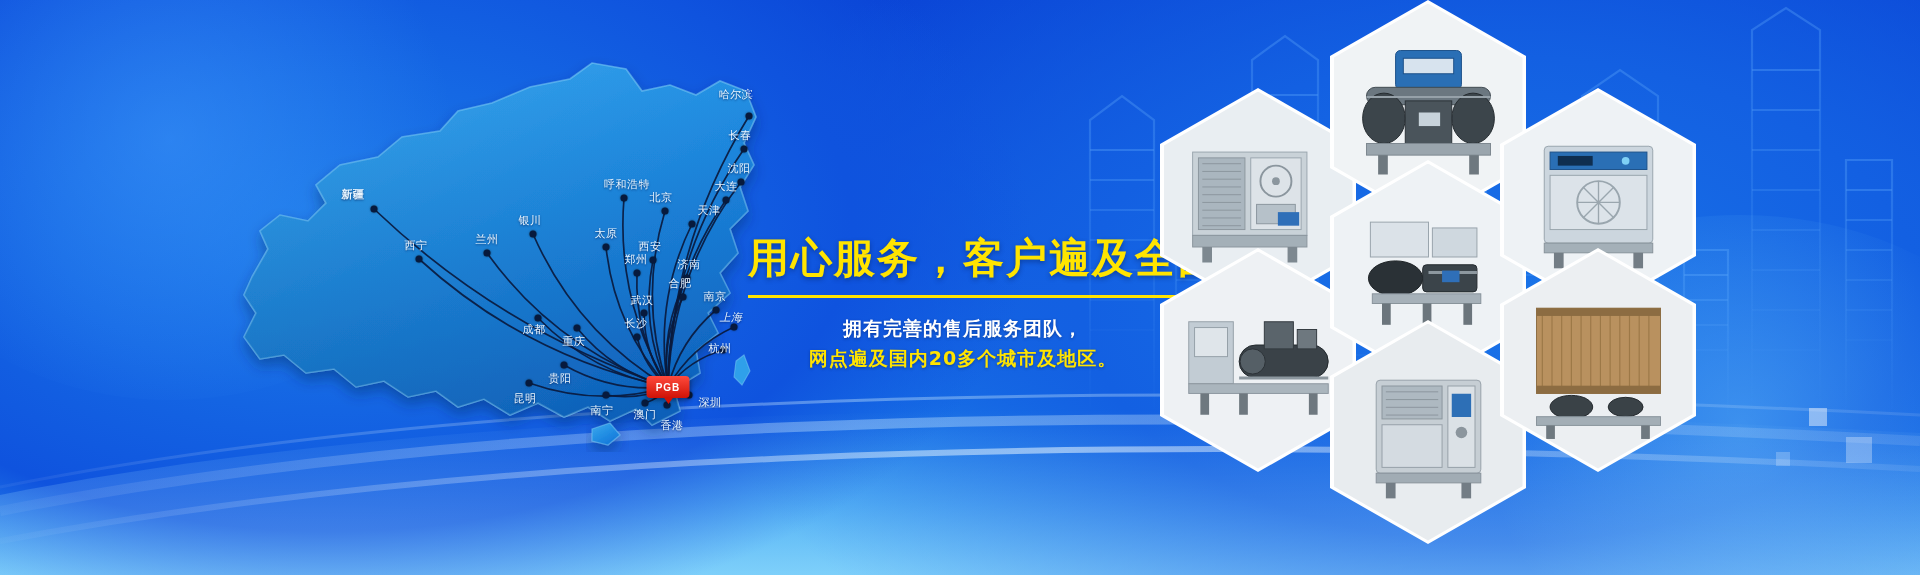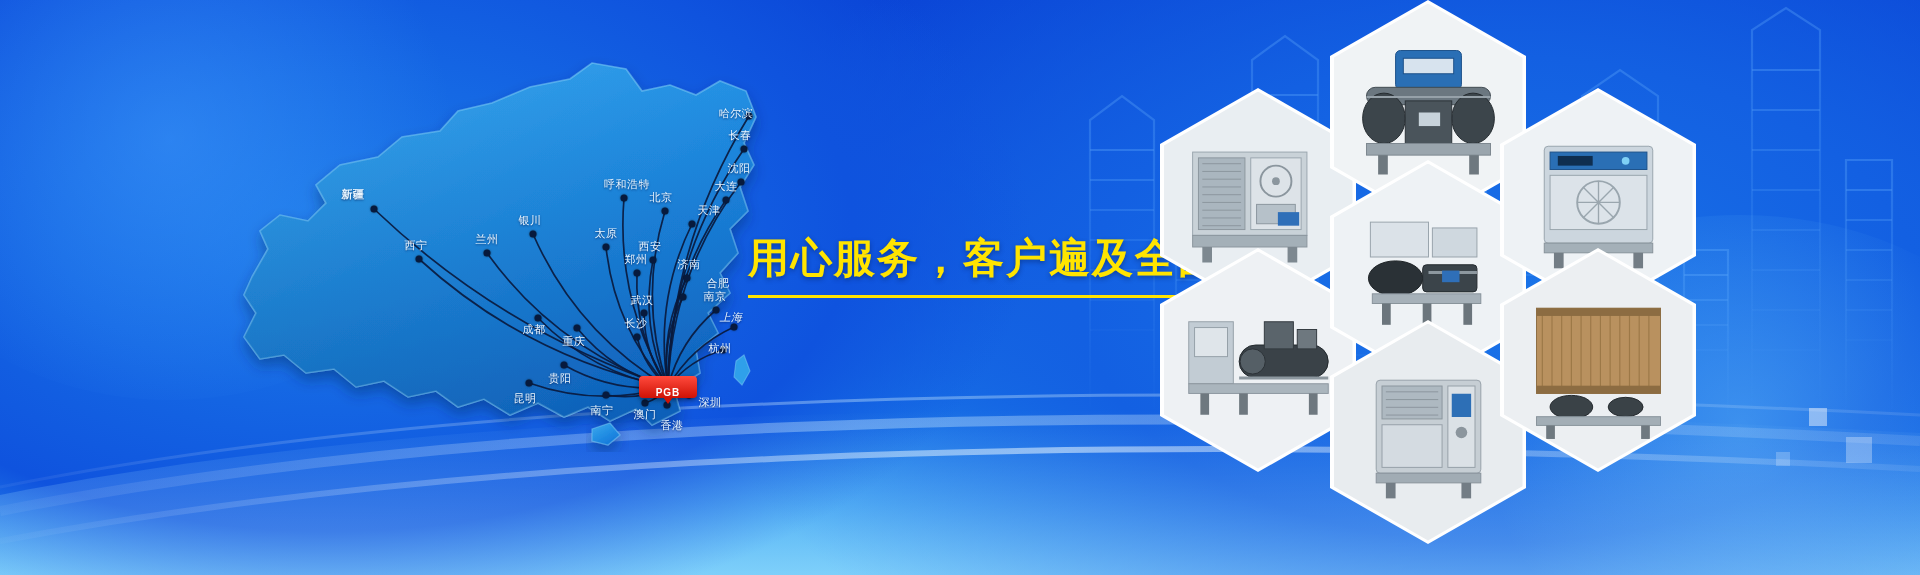--- a/index.html
+++ b/index.html
@@ -43,24 +43,24 @@
     letter-spacing:.5px; white-space:nowrap;
     text-shadow:0 1px 2px rgba(0,30,90,.75);
     font-family:"DejaVu Sans","Liberation Sans",sans-serif;
     transform:translate(-50%,-50%);
   }
   .city-dot { position:absolute; width:7px; height:7px; border-radius:50%;
               background:#071a3d; transform:translate(-50%,-50%);
               box-shadow:0 0 2px rgba(0,0,0,.6); }
   .hub-marker {
     position:absolute; transform:translate(-50%,-50%);
-    width:58px; height:22px; border-radius:4px;
+    width:43px; height:22px; border-radius:4px;
     background:linear-gradient(180deg,#ff4a3d,#cf1206);
     color:#fff; font-size:10px; font-weight:bold; letter-spacing:1px;
-    display:flex; align-items:flex-end; justify-content:center;
+    display:flex; align-items:center; justify-content:center;
     box-shadow:0 2px 5px rgba(0,0,0,.45);
   }
   .hub-marker::after {
     content:""; position:absolute; bottom:-6px; left:50%; margin-left:-5px;
     border-left:5px solid transparent; border-right:5px solid transparent;
     border-top:7px solid #cf1206;
   }
 
   
   #text-block { position:absolute; left:748px; top:236px; width:430px; text-align:center; }
@@ -248,21 +248,21 @@
           <path d="M505 378 Q519.1 373.7 528 362"></path>
           <path d="M527 380 Q530.4 371.2 528 362"></path>
           <path d="M549 370 Q539.8 362.6 528 362"></path>
         </g>
     </svg>
 
     <div id="map-points">
         <div class="city-dot" style="left: 234px; top: 184px;"></div>
         <div class="city-label" style="left: 213px; top: 169px; font-weight: bold;">新疆</div>
         <div class="city-dot" style="left: 609px; top: 91px;"></div>
-        <div class="city-label" style="left: 596px; top: 88px;">哈尔滨</div>
+        <div class="city-label" style="left: 596px; top: 69px;">哈尔滨</div>
         <div class="city-dot" style="left: 604px; top: 124px;"></div>
         <div class="city-label" style="left: 600px; top: 110px;">长春</div>
         <div class="city-dot" style="left: 601px; top: 157px;"></div>
         <div class="city-label" style="left: 599px; top: 143px; text-align: right;">沈阳</div>
         <div class="city-dot" style="left: 484px; top: 173px;"></div>
         <div class="city-label" style="left: 487px; top: 159px;">呼和浩特</div>
         <div class="city-dot" style="left: 525px; top: 186px;"></div>
         <div class="city-label" style="left: 521px; top: 172px;">北京</div>
         <div class="city-dot" style="left: 552px; top: 199px;"></div>
         <div class="city-label" style="left: 569px; top: 185px;">天津</div>
@@ -276,21 +276,21 @@
         <div class="city-label" style="left: 466px; top: 208px;">太原</div>
         <div class="city-dot" style="left: 279px; top: 234px;"></div>
         <div class="city-label" style="left: 276px; top: 220px;">西宁</div>
         <div class="city-dot" style="left: 497px; top: 248px;"></div>
         <div class="city-label" style="left: 496px; top: 234px;">郑州</div>
         <div class="city-dot" style="left: 513px; top: 235px;"></div>
         <div class="city-label" style="left: 510px; top: 221px;">西安</div>
         <div class="city-dot" style="left: 547px; top: 253px;"></div>
         <div class="city-label" style="left: 549px; top: 239px;">济南</div>
         <div class="city-dot" style="left: 543px; top: 272px;"></div>
-        <div class="city-label" style="left: 540px; top: 258px; margin-left: 38px;">合肥</div>
+        <div class="city-label" style="left: 540px; top: 258px;">合肥</div>
         <div class="city-dot" style="left: 576px; top: 285px;"></div>
         <div class="city-label" style="left: 575px; top: 271px;">南京</div>
         <div class="city-dot" style="left: 594px; top: 302px;"></div>
         <div class="city-label" style="left: 591px; top: 292px; font-style: italic;">上海</div>
         <div class="city-dot" style="left: 504px; top: 288px;"></div>
         <div class="city-label" style="left: 502px; top: 275px;">武汉</div>
         <div class="city-dot" style="left: 583px; top: 325px;"></div>
         <div class="city-label" style="left: 580px; top: 312px; margin-top: 11px;">杭州</div>
         <div class="city-dot" style="left: 398px; top: 293px;"></div>
         <div class="city-label" style="left: 394px; top: 304px;">成都</div>
@@ -313,20 +313,22 @@
       </div>
 
     <div class="hub-marker" id="hub-marker" style="left: 528px; top: 362px;">
       <span>PGB</span>
     </div>
   </div>
 
   <div id="text-block">
     <div id="headline">用心服务，客户遍及全国</div>
     <div id="rule"></div>
+    <div id="sub1">拥有完善的售后服务团队，</div>
+    <div id="sub2">网点遍及国内20多个城市及地区。</div>
   </div>
 
   <div id="hex-grid">
 
     <div class="hex" style="left:0px; top:88px; width:196px; height:224px;">
       <div class="hex-inner">
         <svg viewBox="0 0 196 224" preserveAspectRatio="xMidYMid slice">
           <rect width="196" height="224" fill="#e9eef2"></rect>
           <rect x="30" y="62" width="118" height="86" fill="#c9d2d8" stroke="#9aa6ae"></rect>
           <rect x="36" y="68" width="48" height="74" fill="#aab6bf" stroke="#8b969e"></rect>

